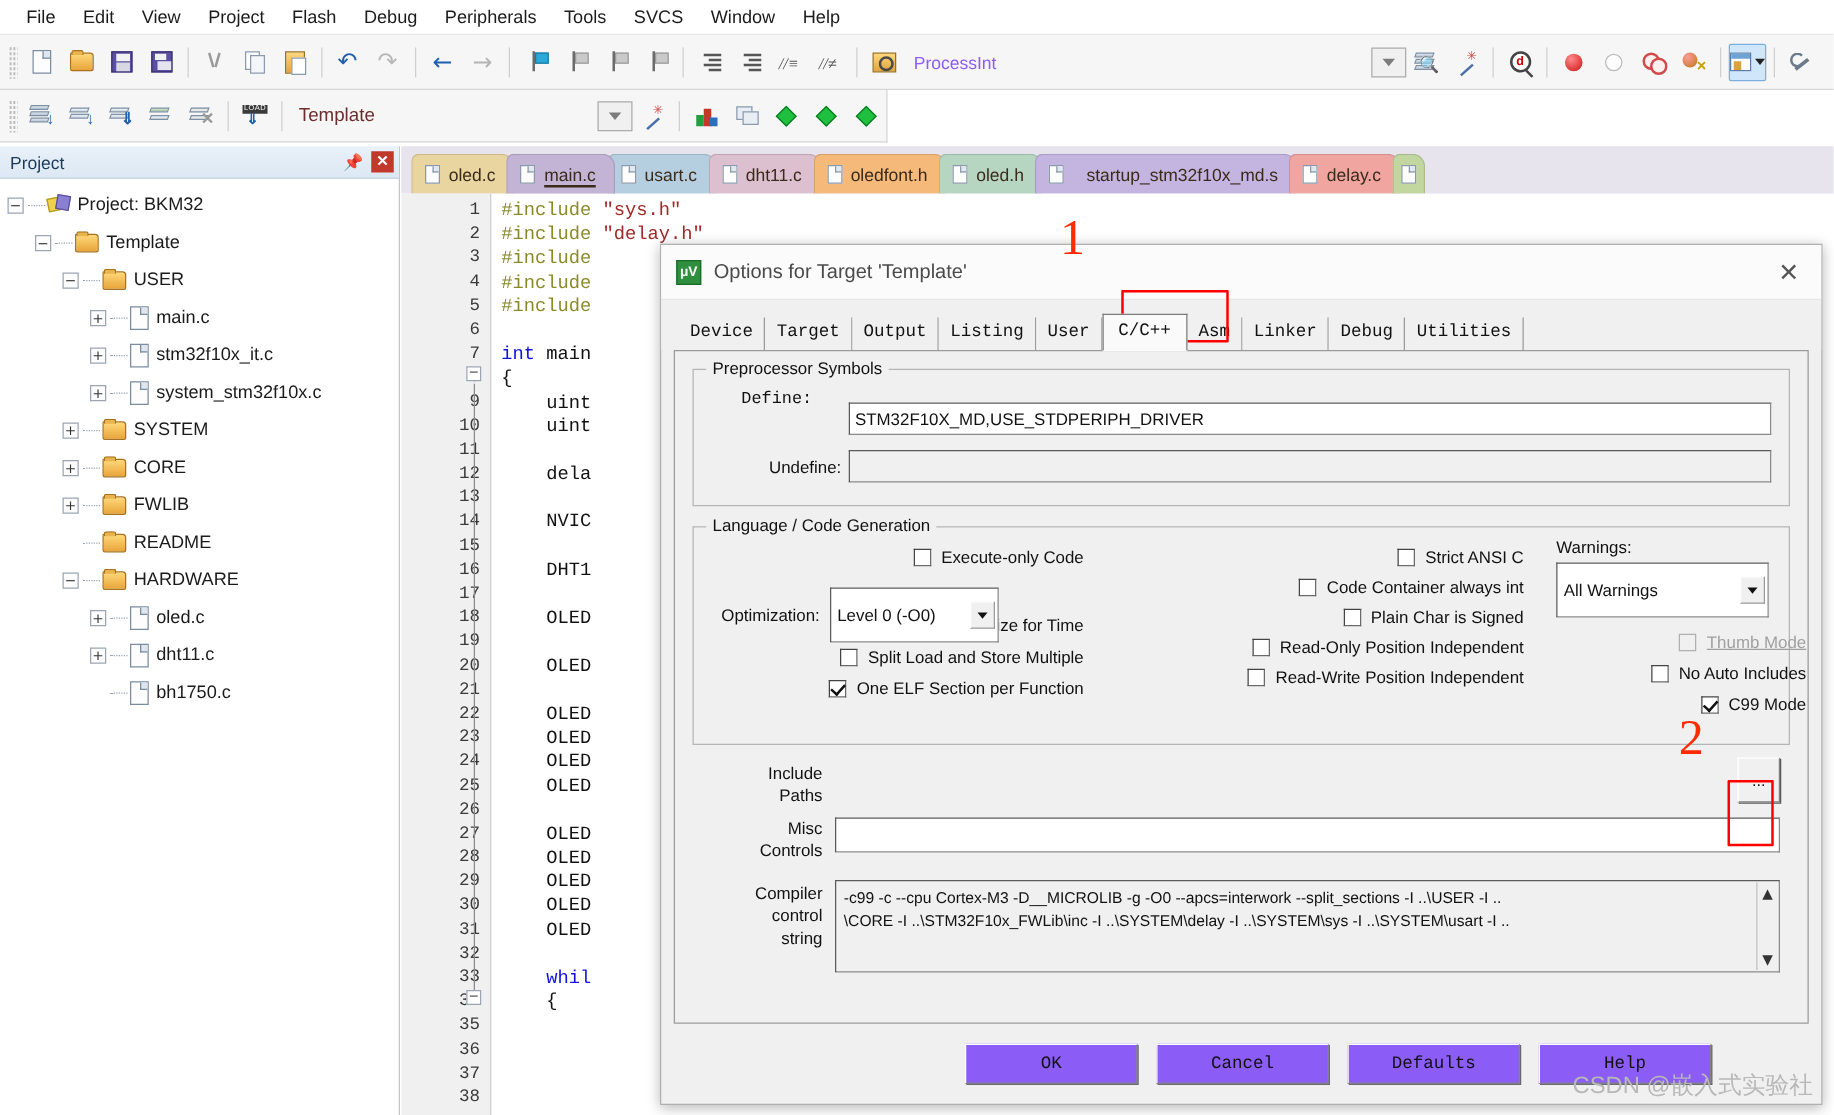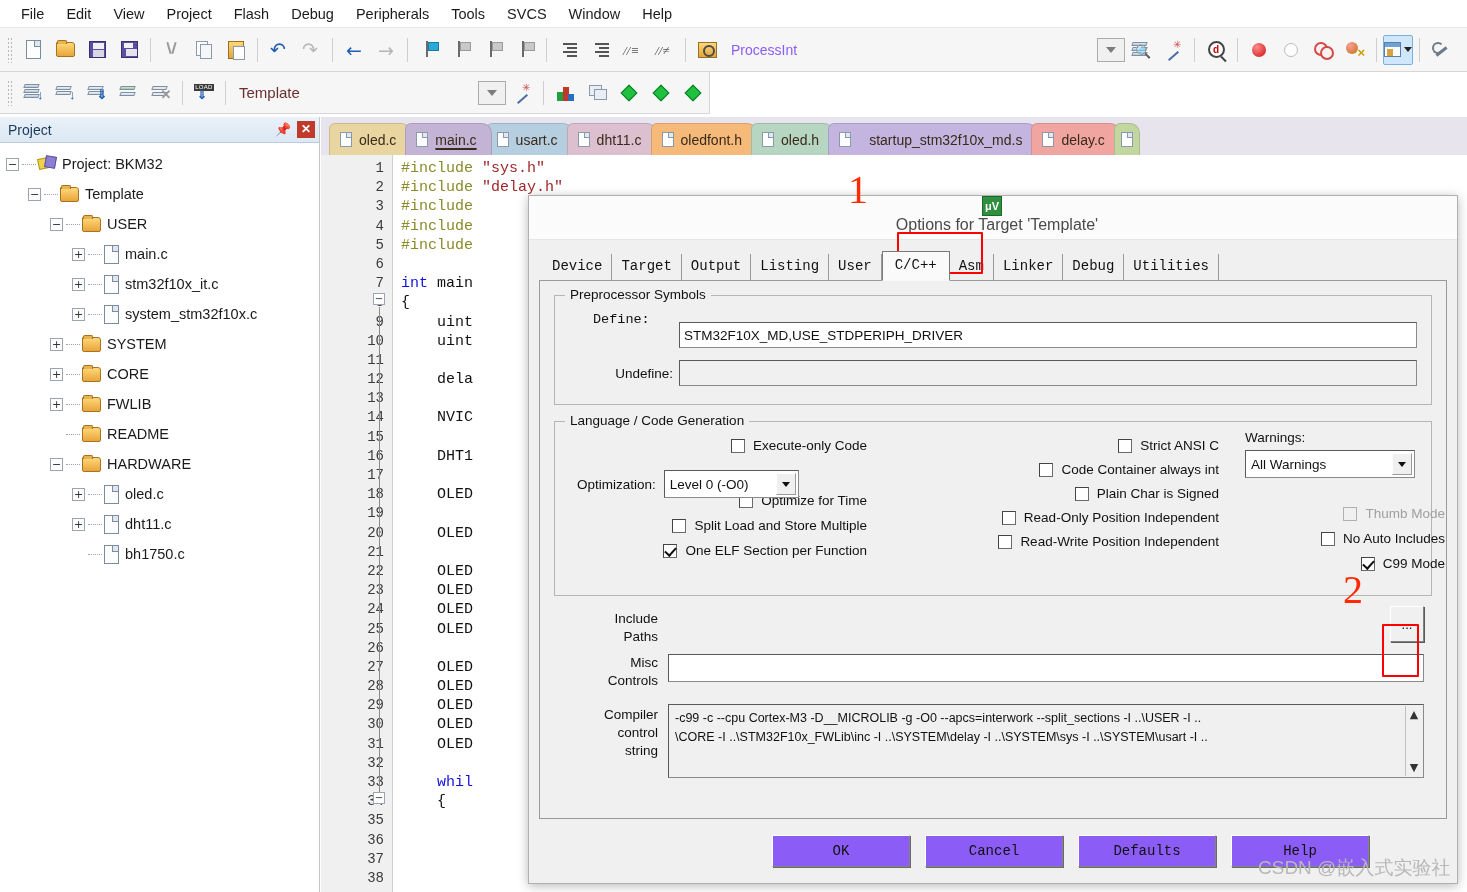--- a/index.html
+++ b/index.html
@@ -209,21 +209,21 @@
   .fold-box{position:absolute;width:12px;height:12px;border:1px solid #9aa5b1;background:#fff;
       font-size:10px;line-height:10px;text-align:center;color:#333;font-family:"DejaVu Sans",sans-serif;}
   .fold-line{position:absolute;width:1px;background:#8a8a8a;}
 
   
   .dialog {
     position:absolute; left:528px; top:195px; width:930px; height:689px;
     background:#f0f0f0; border:1px solid #b0b0b0; box-shadow:0 2px 10px rgba(0,0,0,.28);
   }
   .dlg-title { height:44px; background:#fbfbfb; display:flex; align-items:center;
-      padding:0 4px 0 12px; border-bottom:1px solid #e6e6e6;flex-direction:column; }
+      padding:0 4px 0 12px; border-bottom:1px solid #e6e6e6; }
   .dlg-title .logo { width:20px;height:20px;background:#2f8f3f;border:1px solid #1b6b28;
       color:#fff;font-size:11px;font-weight:bold;text-align:center;line-height:19px;
       margin-right:10px;font-family:"Liberation Sans",sans-serif;}
   .dlg-title .t { flex:1; font-size:16px; color:#4a4a4a;
       font-family:"Liberation Sans", sans-serif; }
   .dlg-close { width:44px;height:42px;display:flex;align-items:center;justify-content:center;
       font-size:20px;color:#555;font-family:"DejaVu Sans",sans-serif;}
 
   .dlg-tabs { display:flex; align-items:flex-end; padding:8px 0 0 14px; height:40px;
       background:#f0f0f0; position:relative; }
@@ -249,21 +249,21 @@
   .cbx { display:flex; align-items:center; font-size:13.5px; color:#111;
       font-family:"Liberation Sans", sans-serif; white-space:nowrap;justify-content:flex-end; }
   .cbx .box { width:14px;height:14px;background:#fff;border:1px solid #6a6a6a;
       border-top-color:#444;border-left-color:#444; margin-right:8px;
       position:relative; flex:0 0 auto; }
   .cbx.checked .box:after { content:""; position:absolute; left:3px; top:0px; width:5px;height:9px;
       border:solid #111; border-width:0 2px 2px 0; transform:rotate(42deg); }
   .cbx.dis { color:#a0a0a0; }
   .cbx.dis .box { background:#f0f0f0; border-color:#b0b0b0; }
 
-  .combo { height:28px; background:#fff; border:1px solid #8a8a8a; border-top-color:#5a5a5a;
+  .combo { height:44px; background:#fff; border:1px solid #8a8a8a; border-top-color:#5a5a5a;
       border-left-color:#5a5a5a; display:flex; align-items:center; padding-left:5px;
       font-size:13.5px; color:#111; font-family:"Liberation Sans", sans-serif; }
   .combo .btn { margin-left:auto; width:20px; height:22px; background:#f0f0f0;
       border:1px solid #9a9a9a; border-top-color:#fff; border-left-color:#fff;
       display:flex; align-items:center; justify-content:center; margin-right:2px; }
   .combo .btn i { width:0;height:0;border-left:4px solid transparent;
       border-right:4px solid transparent;border-top:5px solid #111; }
 
   .dotbtn { width:34px; height:36px; background:#f0f0f0; border:1px solid #808080;
       border-top-color:#fff; border-left-color:#fff; box-shadow:1px 1px 0 #5a5a5a;
@@ -851,21 +851,21 @@
       <div style="position:absolute;left:690px;top:8px;width:180px;">
         <div class="fld-lbl">Warnings:</div>
         <div class="combo" style="width:170px;margin-top:5px;">
           <span>All Warnings</span>
           <span class="btn">
               <i></i>
             </span>
         </div>
       </div>
       <div style="position:absolute;left:690px;top:84px;width:200px;" id="lcol3">
-          <div class="cbx dis" style="margin-top: 0px;">
+          <div class="cbx dis" style="margin-top: 0px; text-decoration: underline;">
             <span class="box"></span>
             <span>Thumb Mode</span>
           </div>
           <div class="cbx" style="margin-top: 10px;">
             <span class="box"></span>
             <span>No Auto Includes</span>
           </div>
           <div class="cbx checked" style="margin-top: 10px;">
             <span class="box"></span>
             <span>C99 Mode</span>

